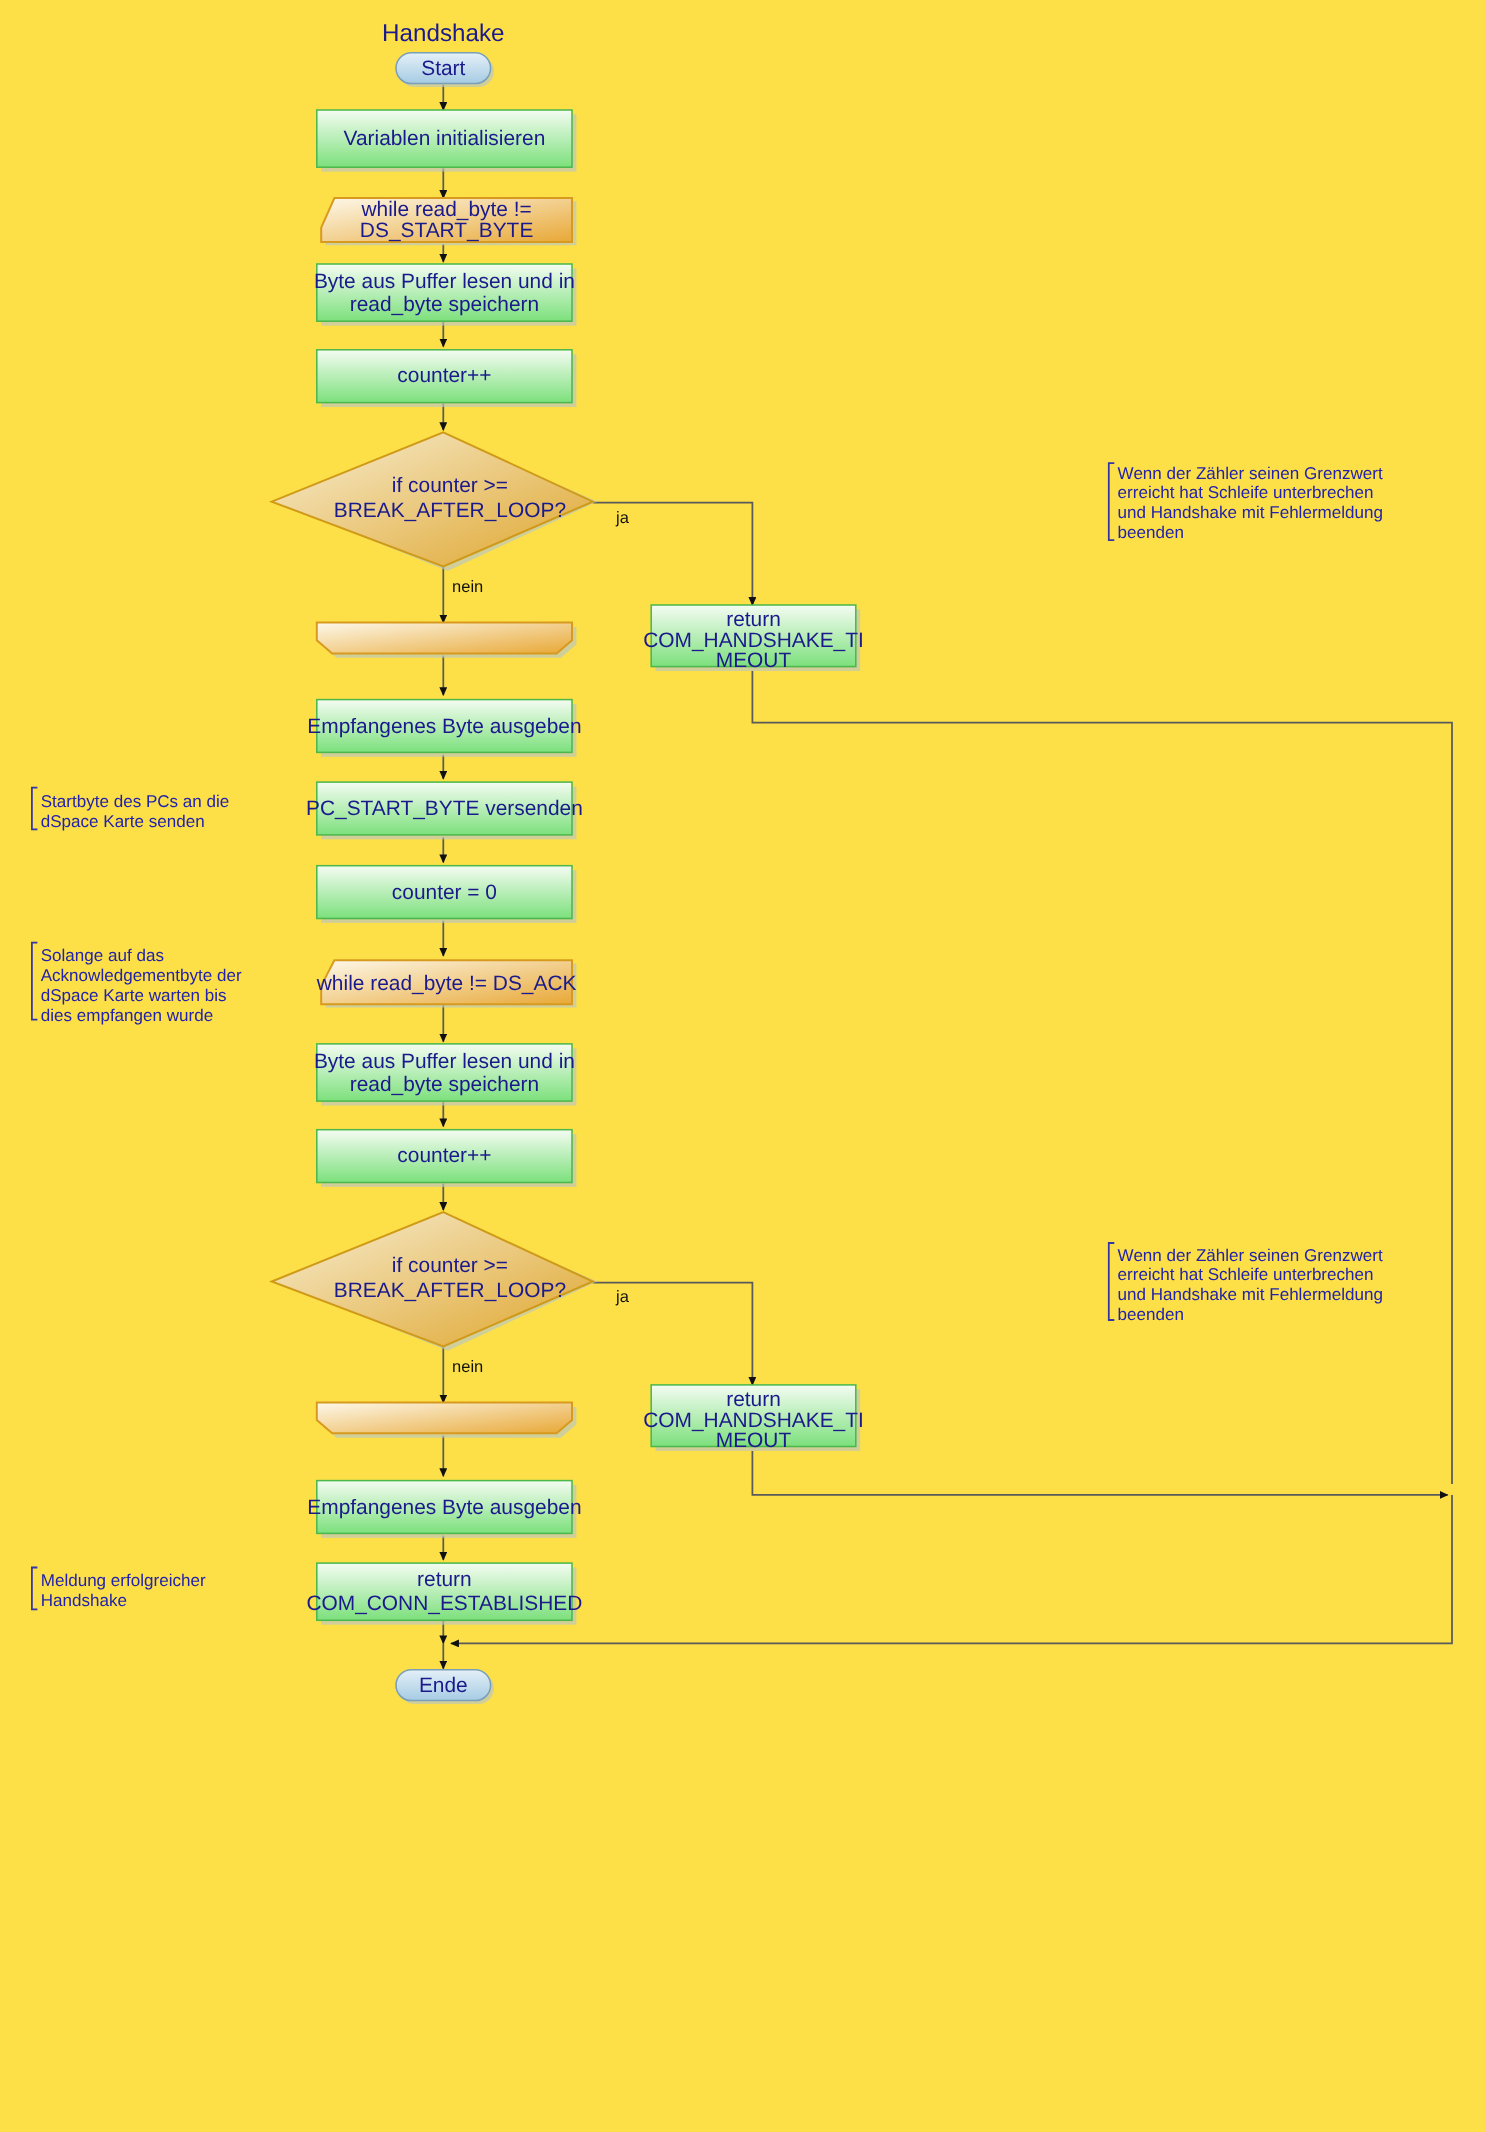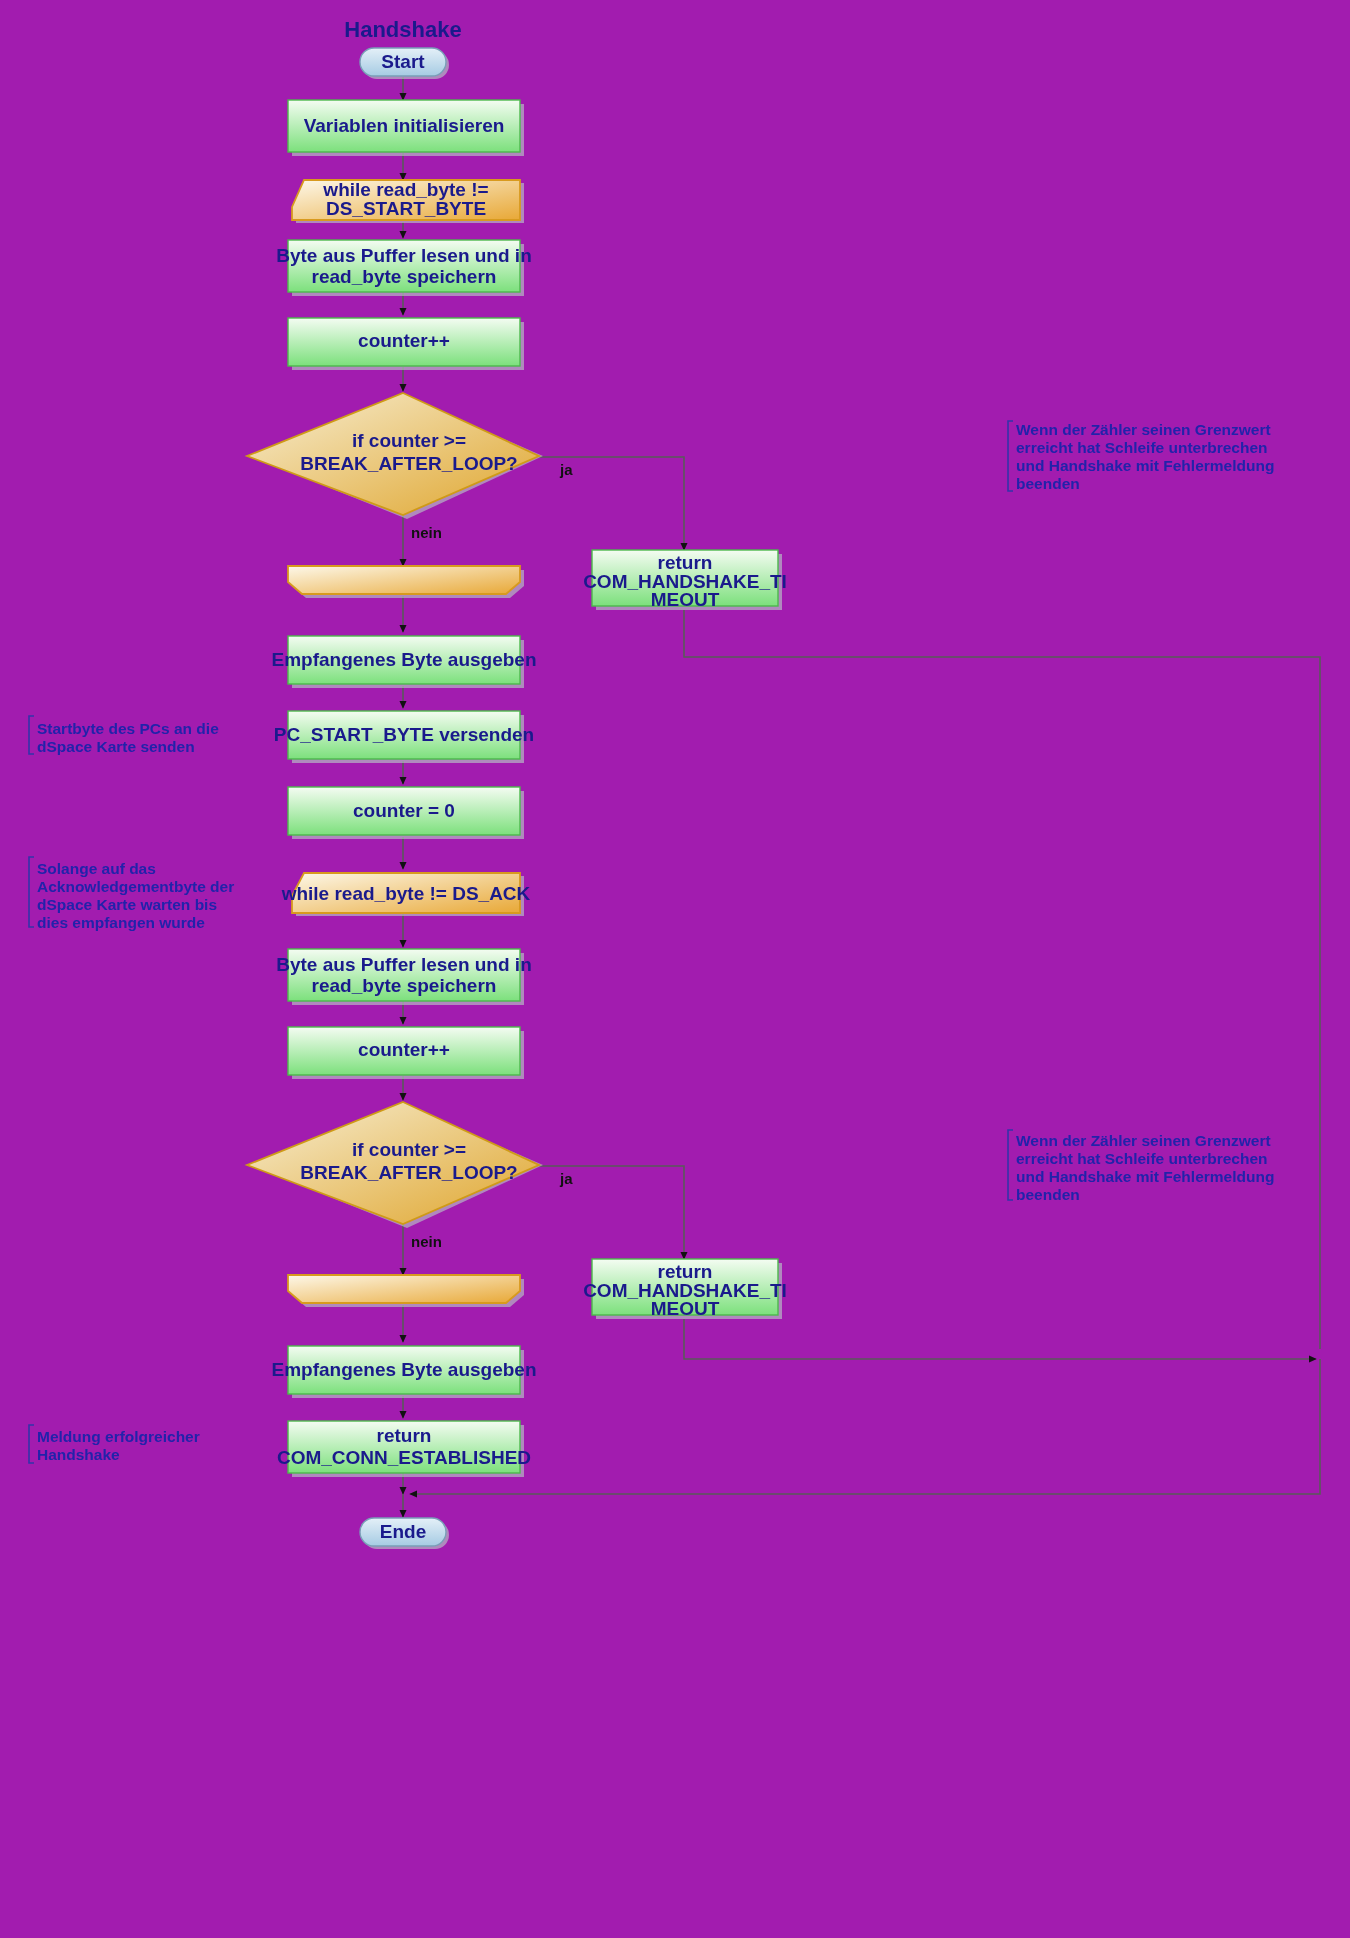--- a/index.html
+++ b/index.html
@@ -7,23 +7,22 @@
     padding: 0;
     background: #ffffff;
   }
   body {
     font-family: "Liberation Sans", sans-serif;
   }
   #canvas {
     position: relative;
     width: 1350px;
     height: 1938px;
-    background: #a21caf;
+    background: #fde047;
     overflow: hidden;
-    font-weight: bold;
   }
   svg#flow {
     position: absolute;
     left: 0;
     top: 0;
     width: 1350px;
     height: 1938px;
   }
   .nodeText {
     fill: #1a1a8c;

